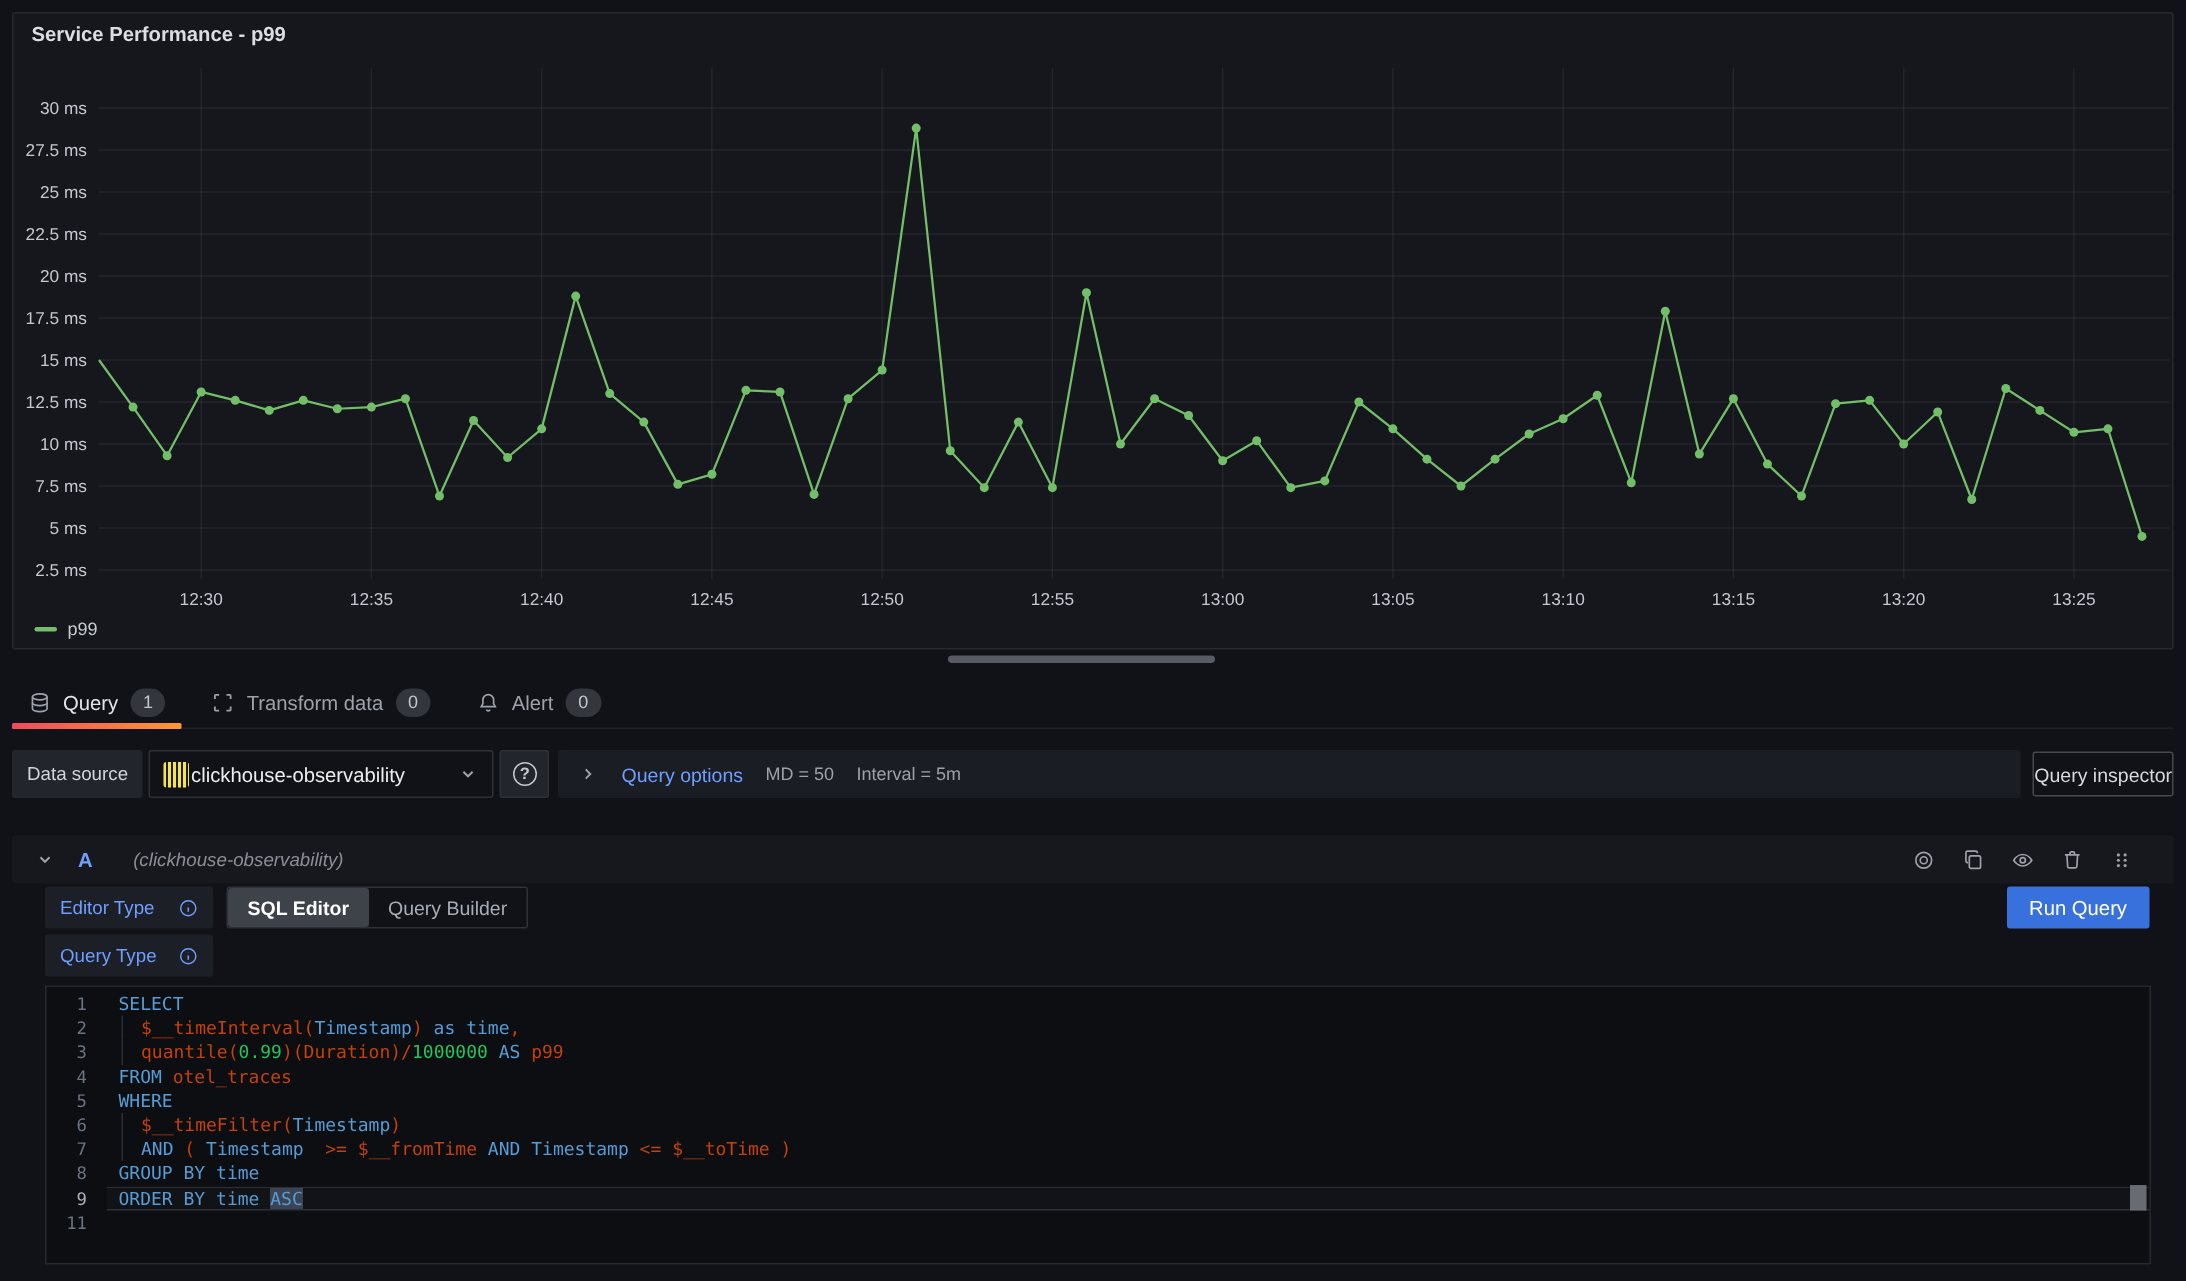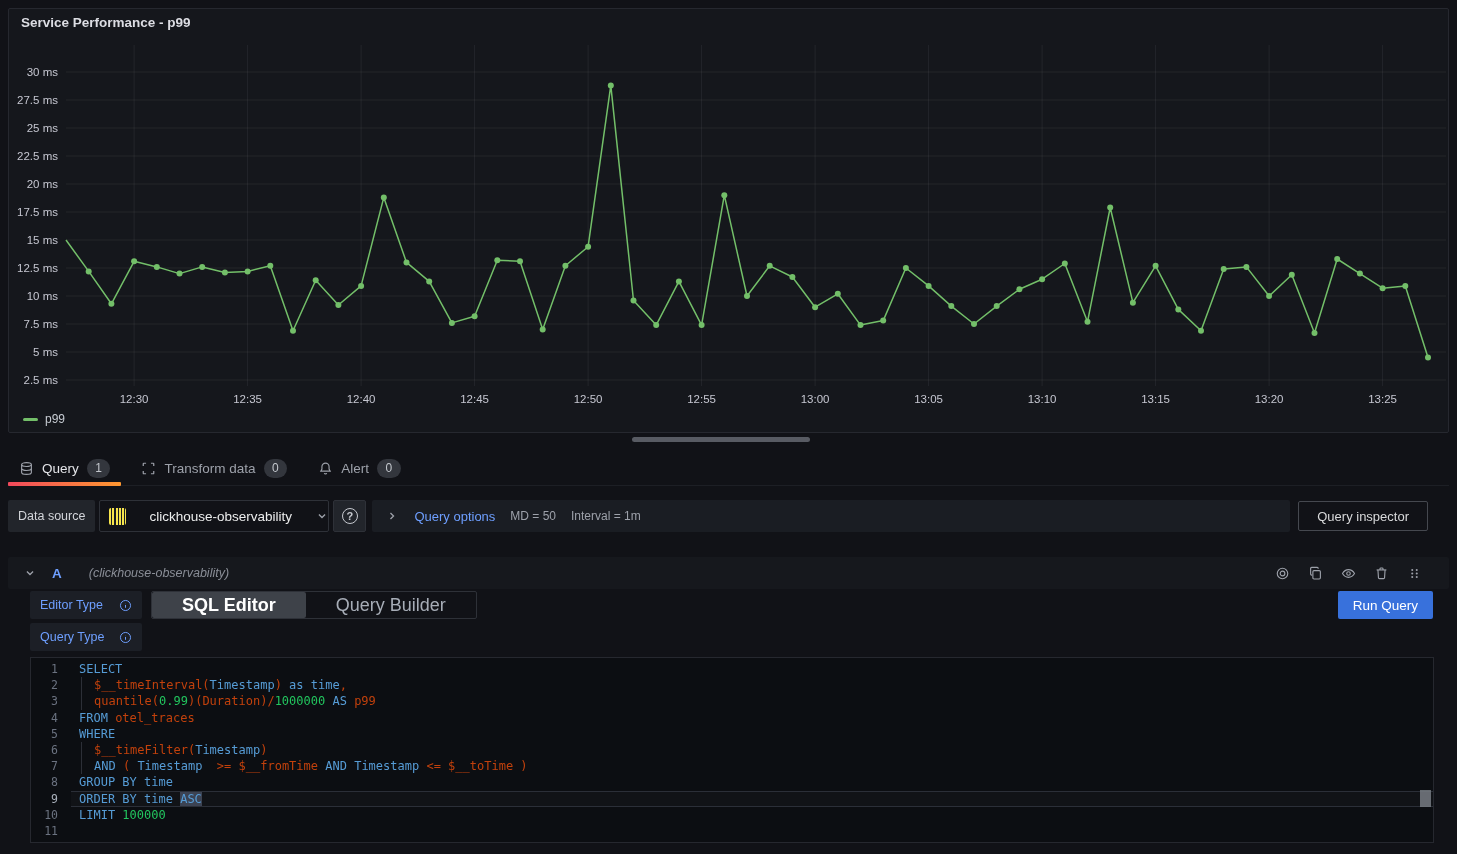--- a/index.html
+++ b/index.html
@@ -22,46 +22,46 @@
   .tab{position:relative;display:flex;align-items:center;gap:8px;padding:0 11px;margin-right:9px;cursor:pointer;color:#9da1aa;font-size:13.5px}
   .tab .tab-label{color:#9da1aa}
   .tab.active .tab-label{color:#e4e5e9;font-weight:500}
   .tab.active::after{content:"";position:absolute;left:0;right:0;bottom:-1px;height:4px;border-radius:1px;background:linear-gradient(90deg,#f2495c,#ff9830)}
   .tab-badge{background:#33363d;color:#c3c7cd;font-size:12px;line-height:19px;padding:0 8.5px;border-radius:11px}
   .ticon{display:flex;color:inherit}
 
   
   .dsrow{position:absolute;left:8px;top:500px;width:1441px;height:32px;display:flex;align-items:stretch}
   .ds-label{background:#22252b;border-radius:2px;padding:4px 10px;display:flex;align-items:center;font-size:12.5px;color:#d3d5da}
-  .ds-picker{margin-left:4px;width:230px;box-sizing:border-box;background:#111217;border:1px solid #2e3138;border-radius:2px;display:flex;align-items:center;gap:23px;padding:0 9px;cursor:pointer}
+  .ds-picker{margin-left:4px;width:230px;box-sizing:border-box;background:#111217;border:1px solid #2e3138;border-radius:2px;display:flex;align-items:center;gap:1px;padding:0 9px;cursor:pointer}
   .ds-picker .val{flex:1;font-size:13.5px;color:#eceded;white-space:nowrap}
   .chev{color:#9da1aa;display:flex}
   .ch-logo{width:17px;height:17px;border-radius:2px;flex:none;background:repeating-linear-gradient(90deg,#f6e44c 0 2px,#191b20 2px 3.3px)}
   .help-btn{margin-left:4px;width:31px;background:#22252b;border:1px solid #2e3138;border-radius:2px;display:flex;align-items:center;justify-content:center;cursor:pointer}
   .qmark{width:16px;height:16px;border:1.3px solid #c6c9cf;border-radius:50%;font-size:11px;font-weight:600;display:flex;align-items:center;justify-content:center;color:#c6c9cf;box-sizing:border-box}
   .opts{margin-left:6px;flex:1;background:#1a1d23;border-radius:2px;display:flex;align-items:center;gap:15px;padding:0 13px;min-width:0;cursor:pointer}
   .qo-label{font-size:13px;color:#6e9fff;font-weight:500}
   .qo-stat{font-size:12px;color:#9da1aa}
-  .inspector{margin-left:8px;margin-right:21px;align-self:center;height:30px;padding:0 18px;background:transparent;border:1px solid #45484f;border-radius:2px;color:#d8d9da;font-size:13px;cursor:pointer;font-family:inherit}
+  .inspector{margin-left:8px;align-self:center;height:30px;padding:0 0;background:transparent;border:1px solid #45484f;border-radius:2px;color:#d8d9da;font-size:13px;cursor:pointer;font-family:inherit}
 
   
   .qheader{position:absolute;left:8px;top:557px;width:1441px;height:32px;background:#16181d;border-radius:2px;display:flex;align-items:center;padding:0 15px;box-sizing:border-box}
   .refid{margin-left:15px;color:#6e9fff;font-weight:700;font-size:13.5px;cursor:pointer}
   .dshint{margin-left:27px;font-style:italic;font-size:12.5px;color:#8a8e97}
   .qactions{margin-left:auto;display:flex;gap:18px;color:#9da1aa;margin-right:12px}
   .act{display:flex;cursor:pointer}
 
   
   .erow{position:absolute;left:30px;display:flex;align-items:stretch;height:28px}
   #row-editor-type{top:591px}
   #row-query-type{top:623px}
   .chip{width:112px;box-sizing:border-box;background:#1c1f26;border-radius:2px;display:flex;align-items:center;justify-content:space-between;padding:0 10px;font-size:12.5px;color:#6e9fff;font-weight:500}
   .iicon{display:flex;color:#6e9fff}
   .seggroup{margin-left:9px;display:flex;border:1px solid #2e3138;border-radius:2px;background:#111217;overflow:hidden}
-  .seg{padding:0 30px;display:flex;align-items:center;font-size:18px;color:#a7adb7;cursor:pointer;white-space:nowrap}
+  .seg{padding:0 13px;display:flex;align-items:center;font-size:13px;color:#a7adb7;cursor:pointer;white-space:nowrap}
   .seg.active{background:#3e4249;color:#fff;font-weight:600;border-radius:2px}
   .runbtn{position:absolute;top:591px;right:24px;height:28px;padding:0 15px;background:#3871dc;border:none;border-radius:2px;color:#fff;font-size:13.5px;font-weight:500;cursor:pointer;font-family:inherit}
 
   
   .codebox{position:absolute;left:30px;top:657px;width:1404px;height:186px;box-sizing:border-box;background:#0c0e12;border:1px solid #26282f;font-family:"DejaVu Sans Mono",monospace;font-size:12px;padding-top:3px;overflow:hidden}
   .cline{display:flex;height:16.2px;line-height:16.2px}
   .gut{width:40px;box-sizing:border-box;padding-right:13px;text-align:right;color:#6b7280;font-size:11.5px;flex:none}
   .cline.cur .gut{color:#aab1bc}
   .content{flex:1;padding-left:8px;white-space:pre;color:#d4d4d4}
   .cline.cur .content{box-shadow:inset 0 1px 0 #2b2f38,inset 0 -1px 0 #2b2f38;background:rgba(255,255,255,.025)}
@@ -247,21 +247,21 @@
     <span class="qmark">?</span>
   </div>
   <div class="opts">
     <span class="chev">
         <svg viewBox="0 0 16 16" width="14" height="14" fill="none" stroke="currentColor" stroke-width="1.5">
           <path d="M6.25 4.5L9.75 8l-3.5 3.5"></path>
         </svg>
       </span>
     <span class="qo-label">Query options</span>
     <span class="qo-stat">MD = 50</span>
-    <span class="qo-stat">Interval = 1m</span>
+    <span class="qo-stat">Interval = 5m</span>
   </div>
   <button class="inspector">Query inspector</button>
 </div>
 
 <div class="qheader">
   <span class="chev">
       <svg viewBox="0 0 16 16" width="14" height="14" fill="none" stroke="currentColor" stroke-width="1.5">
         <path d="M4.5 6.25L8 9.75l3.5-3.5"></path>
       </svg>
     </span>
@@ -368,22 +368,18 @@
       </div>
       <div class="cline">
         <span class="gut">8</span>
         <span class="content"><span class="tok-kw">GROUP BY</span><span class="tok-pl"> </span><span class="tok-kw">time</span></span>
       </div>
       <div class="cline cur">
         <span class="gut">9</span>
         <span class="content"><span class="tok-kw">ORDER BY</span><span class="tok-pl"> </span><span class="tok-kw">time</span><span class="tok-pl"> </span><span class="tok-kw tok-sel">ASC</span></span>
       </div>
       <div class="cline">
-        <span class="gut">10</span>
-        <span class="content"><span class="tok-kw">LIMIT</span><span class="tok-pl"> </span><span class="tok-num">100000</span></span>
-      </div>
-      <div class="cline">
         <span class="gut">11</span>
         <span class="content"></span>
       </div>
     </div>
   <div class="ruler-mark"></div>
 </div>
 
 </body></html>

